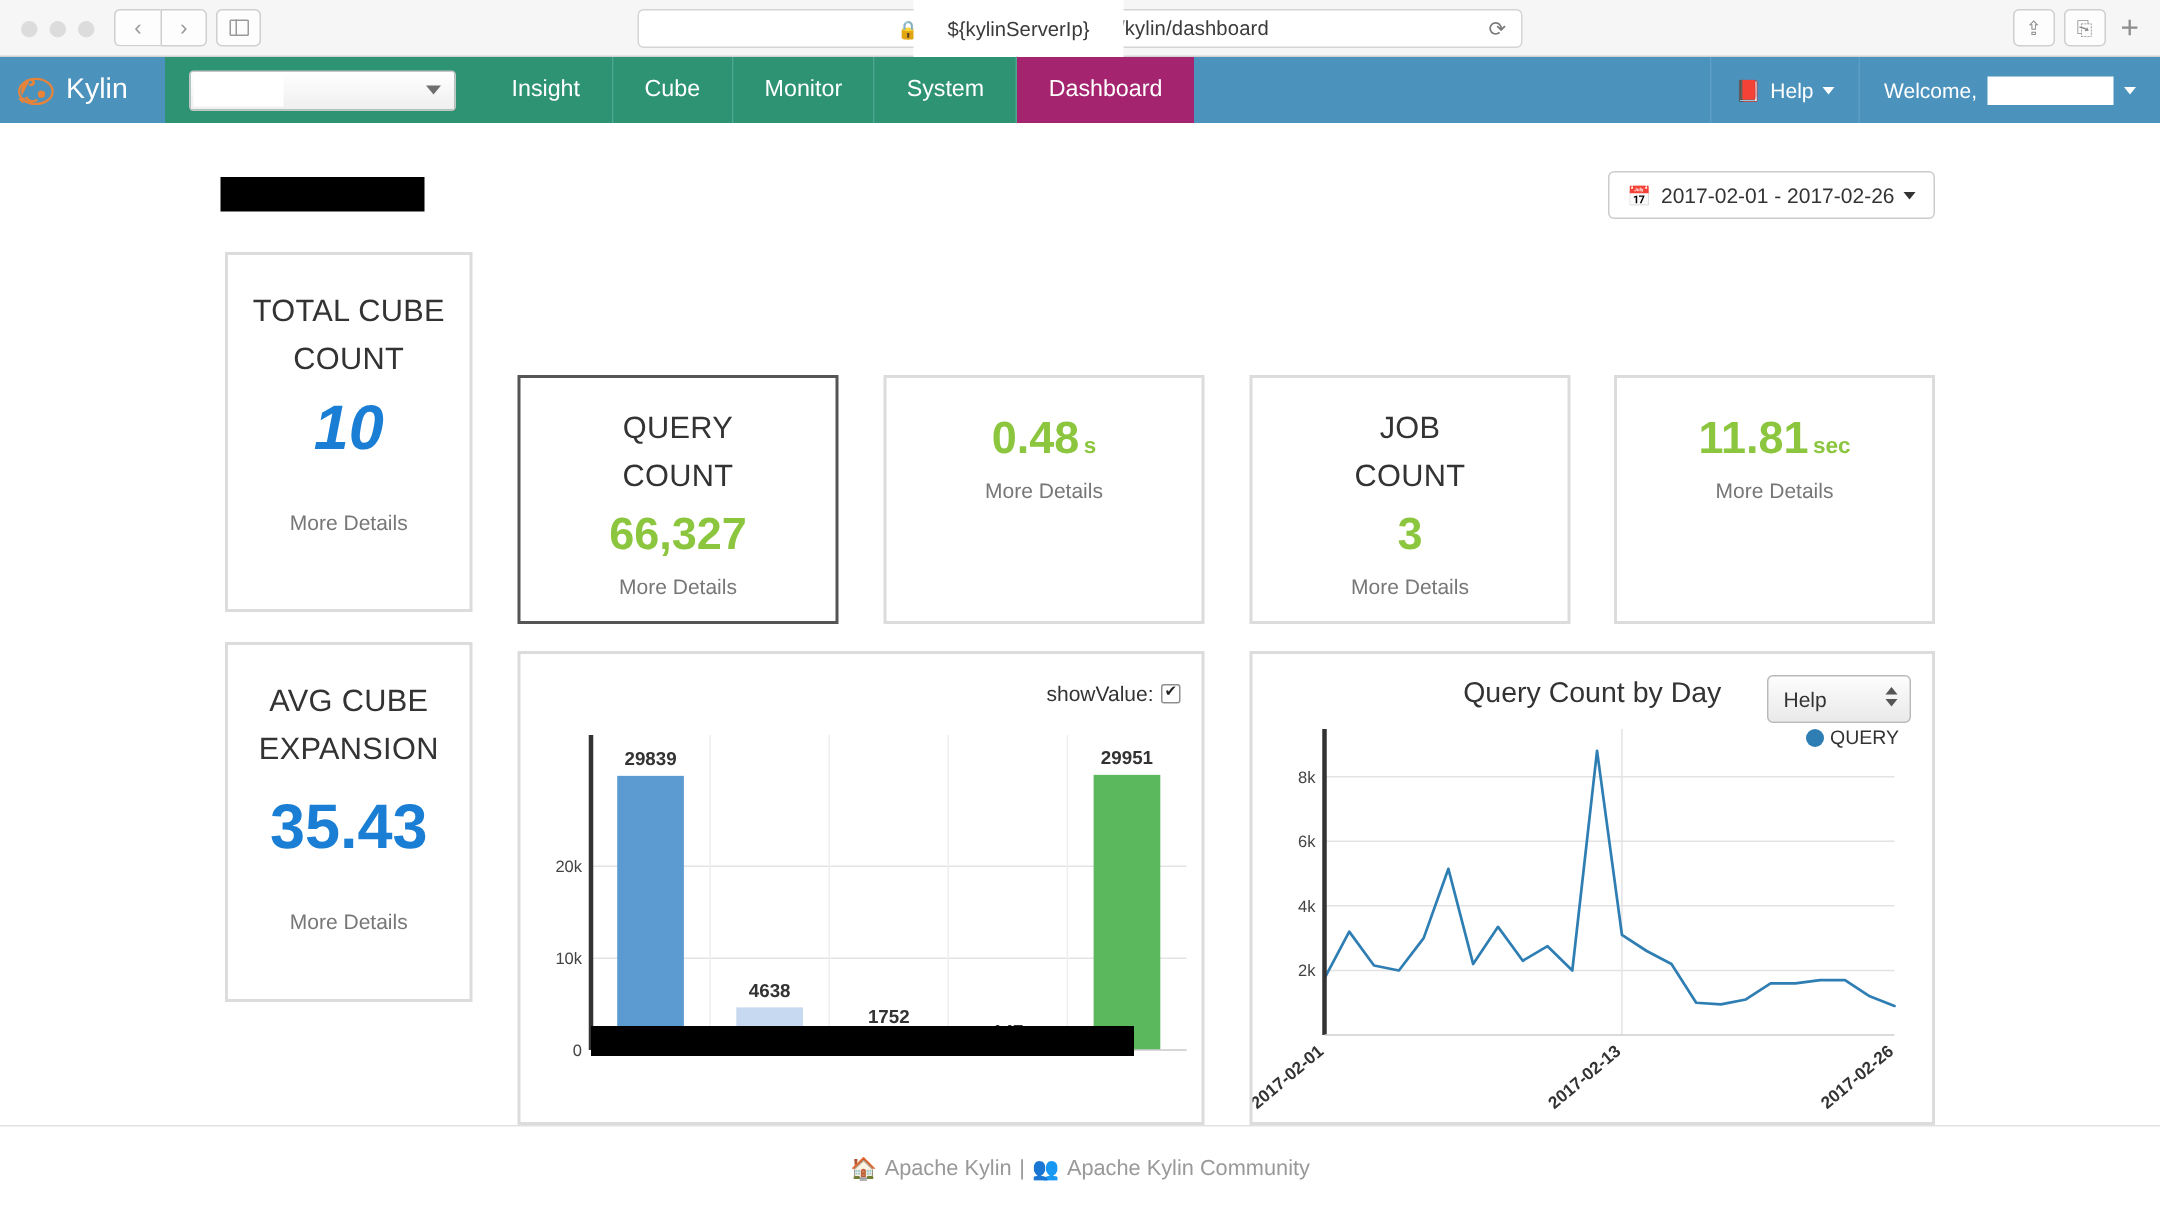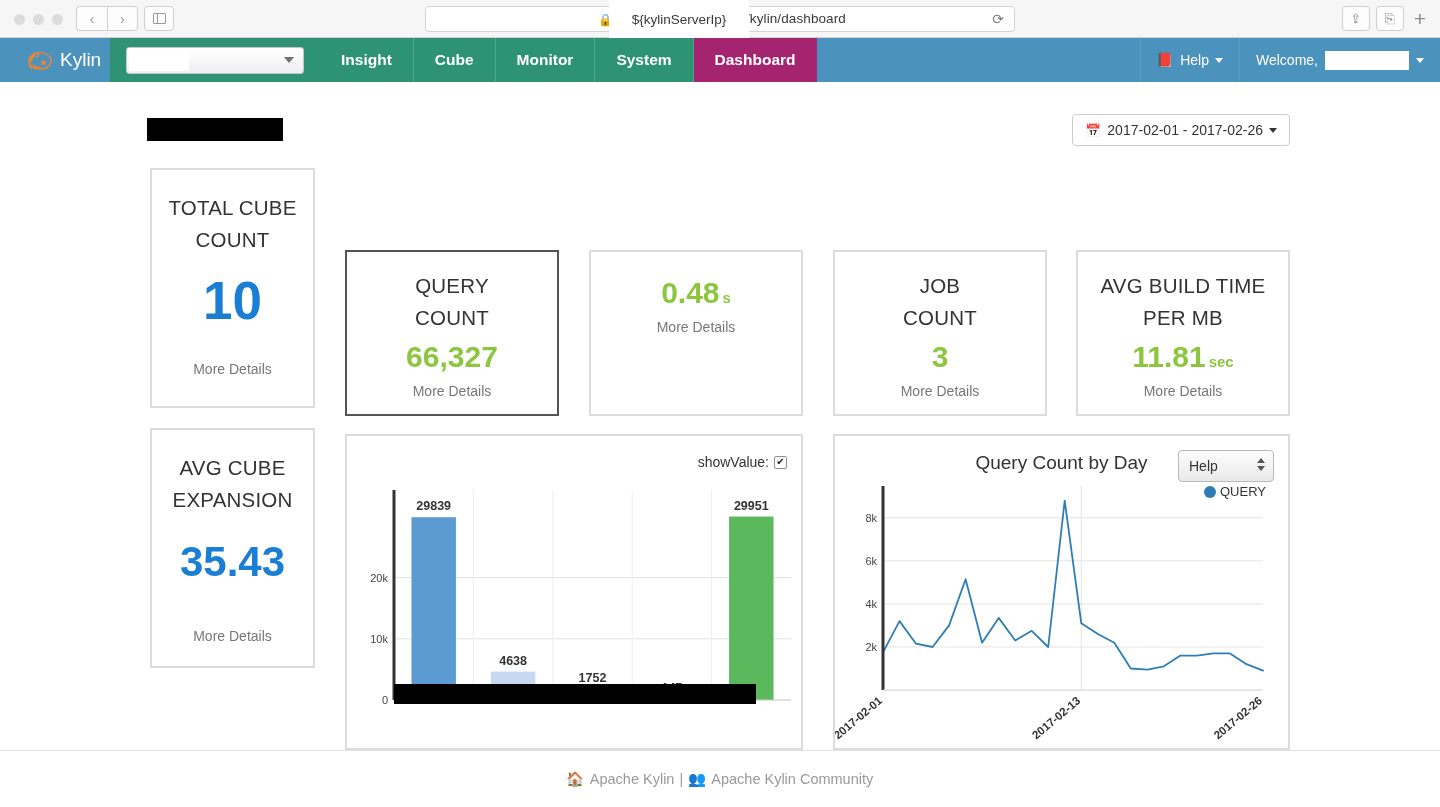--- a/index.html
+++ b/index.html
@@ -61,34 +61,34 @@
     display:flex;align-items:center;justify-content:center;color:#8d8d8d;font-size:13px;
   }
   .plus{ font-size:21px;color:#8d8d8d;line-height:1; padding:0 4px; }
 
   
   .kylin-nav{
     position:absolute; top:38px; left:0; width:1440px; height:44px;
     background:#4b92bd; display:flex; align-items:stretch;
   }
   .brand{
-    width:110px; display:flex; align-items:center; gap:7px; padding-left:25px;
+    width:110px; display:flex; align-items:center; gap:7px; padding-left:9px;
     color:#fff; font-size:19px;
   }
   .logo-svg{ width:28px;height:26px; display:block; }
   .proj-wrap{
     width:210px; background:#2e9372; display:flex; align-items:center; justify-content:center;
   }
   .proj-select{
     width:178px;height:27px;background:linear-gradient(#ffffff,#efefef);
     border:1px solid #c6c6c6;border-radius:3px;position:relative;
   }
   .proj-redact{ position:absolute;left:2px;top:2px;width:60px;height:21px;background:#fff;}
   .proj-caret{ position:absolute;right:9px;top:9px;border-left:5px solid transparent;border-right:5px solid transparent;border-top:6px solid #6f6f6f;}
-  .navtabs{ display:flex; align-items:stretch;font-weight:bold; }
+  .navtabs{ display:flex; align-items:stretch; }
   .navtab{
     padding:0 21px; display:flex; align-items:center; color:#fff; font-size:15.5px;
     background:#2e9372; border-right:1px solid #4ea78c;
   }
   .navtab.active{ background:#a4246f; border-right:none; }
   .nav-spacer{ flex:1; background:#4b92bd; }
   .nav-right{ display:flex; align-items:stretch; }
   .help-item{
     display:flex;align-items:center;gap:6px;color:#fff;font-size:14px;
     padding:0 16px; border-left:1px solid #5c9ec6; border-right:1px solid #5c9ec6;
@@ -122,24 +122,24 @@
     font-size:20.5px; color:#333; text-align:center; line-height:1.55;
     font-weight:400; letter-spacing:.2px;
   }
   .card-value{ font-weight:bold; line-height:1; }
   .card-value.green{ color:#8cc63f; }
   .card-value.blue{ color:#1a7fd4; }
   .unit{ font-size:15px; font-weight:bold; margin-left:3px; }
   .more{ font-size:14px; color:#777; }
 
   #card-total-cube{ left:150px; top:86px; width:165px; height:240px; padding-top:22px; }
-  #card-total-cube .card-value{ font-size:53px; margin-top:18px; }
+  #card-total-cube .card-value{ font-size:42px; margin-top:8px;font-style:italic; }
   #card-total-cube .more{ margin-top:34px; }
 
-  #card-avg-exp{ left:150px; top:346px; width:165px; height:240px; padding-top:22px;gap:11px; }
+  #card-avg-exp{ left:150px; top:346px; width:165px; height:240px; padding-top:22px; }
   #card-avg-exp .card-value{ font-size:42px; margin-top:14px; }
   #card-avg-exp .more{ margin-top:34px; }
 
   #card-query-count{ left:345px; top:168px; width:214px; height:166px; padding-top:18px; }
   #card-avg-latency{ left:589px; top:168px; width:214px; height:166px; padding-top:18px; }
   #card-job-count{ left:833px; top:168px; width:214px; height:166px; padding-top:18px; }
   #card-build-time{ left:1076px; top:168px; width:214px; height:166px; padding-top:18px; }
   .kpi-row .card-value{ font-size:30px; margin-top:8px; }
   .kpi-row .more{ margin-top:11px; }
 
@@ -316,24 +316,20 @@
   <div class="card kpi-row" id="card-job-count">
     <div class="card-title">
       <span>JOB</span><br>
       <span>COUNT</span>
     </div>
     <div class="card-value green">3</div>
     <div class="more">More Details</div>
   </div>
 
   <div class="card kpi-row" id="card-build-time">
-    <div class="card-title">
-      <span>AVG BUILD TIME</span><br>
-      <span>PER MB</span>
-    </div>
     <div class="card-value green">
       <span>11.81</span><span class="unit">sec</span>
     </div>
     <div class="more">More Details</div>
   </div>
 
   <div class="panel" id="panel-bar">
     <div class="showvalue">
       <span>showValue:</span>
       <span class="chk">

